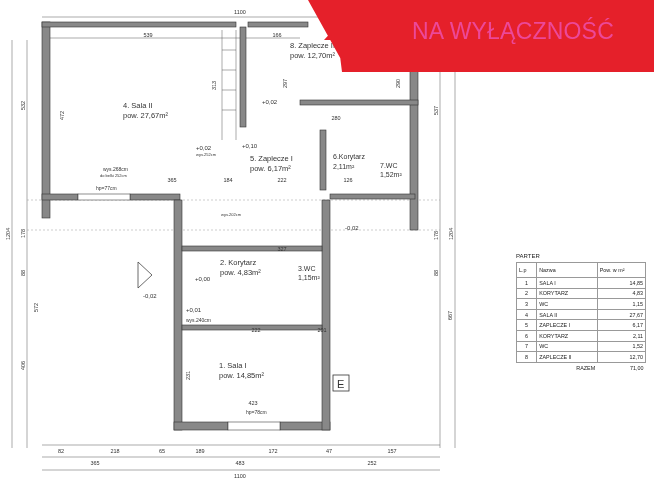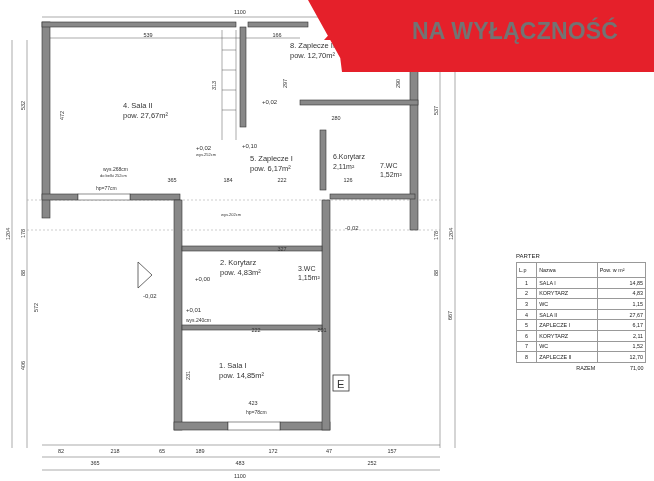--- a/index.html
+++ b/index.html
@@ -1,19 +1,19 @@
 <!DOCTYPE html>
 <html><head>
 <meta charset="utf-8">
 <style>
   html, body { margin:0; padding:0; background:#fff; }
   body { width:654px; height:481px; position:relative; overflow:hidden; font-family:"Liberation Sans", sans-serif; color:#222; }
   #plan { position:absolute; left:0; top:0; }
   .banner { position:absolute; left:308px; top:0; width:346px; height:72px; }
-  .banner-text { position:absolute; left:412px; top:18px; font-family:"Liberation Sans", sans-serif; font-weight:bold; font-size:23px; color:#737373; letter-spacing:0.2px; white-space:nowrap; }
+  .banner-text { position:absolute; left:412px; top:18px; font-family:"Liberation Sans", sans-serif; font-weight:normal; font-size:23px; color:#ec4899; letter-spacing:0.2px; white-space:nowrap; }
   .tbl { position:absolute; left:516px; top:253px; width:130px; font-size:5.4px; color:#222; }
   .tbl-title { font-size:6px; margin-bottom:3px; }
   table { border-collapse:collapse; width:130px; }
   td, th { border:0.6px solid #999; padding:0 2px; height:9.6px; font-weight:normal; text-align:left; white-space:nowrap; }
   th { height:14px; }
   td.num { text-align:right; }
   td.c { text-align:center; }
   .total td { border:none; }
   .t { font-family:"Liberation Sans", sans-serif; fill:#333; }
 </style>

